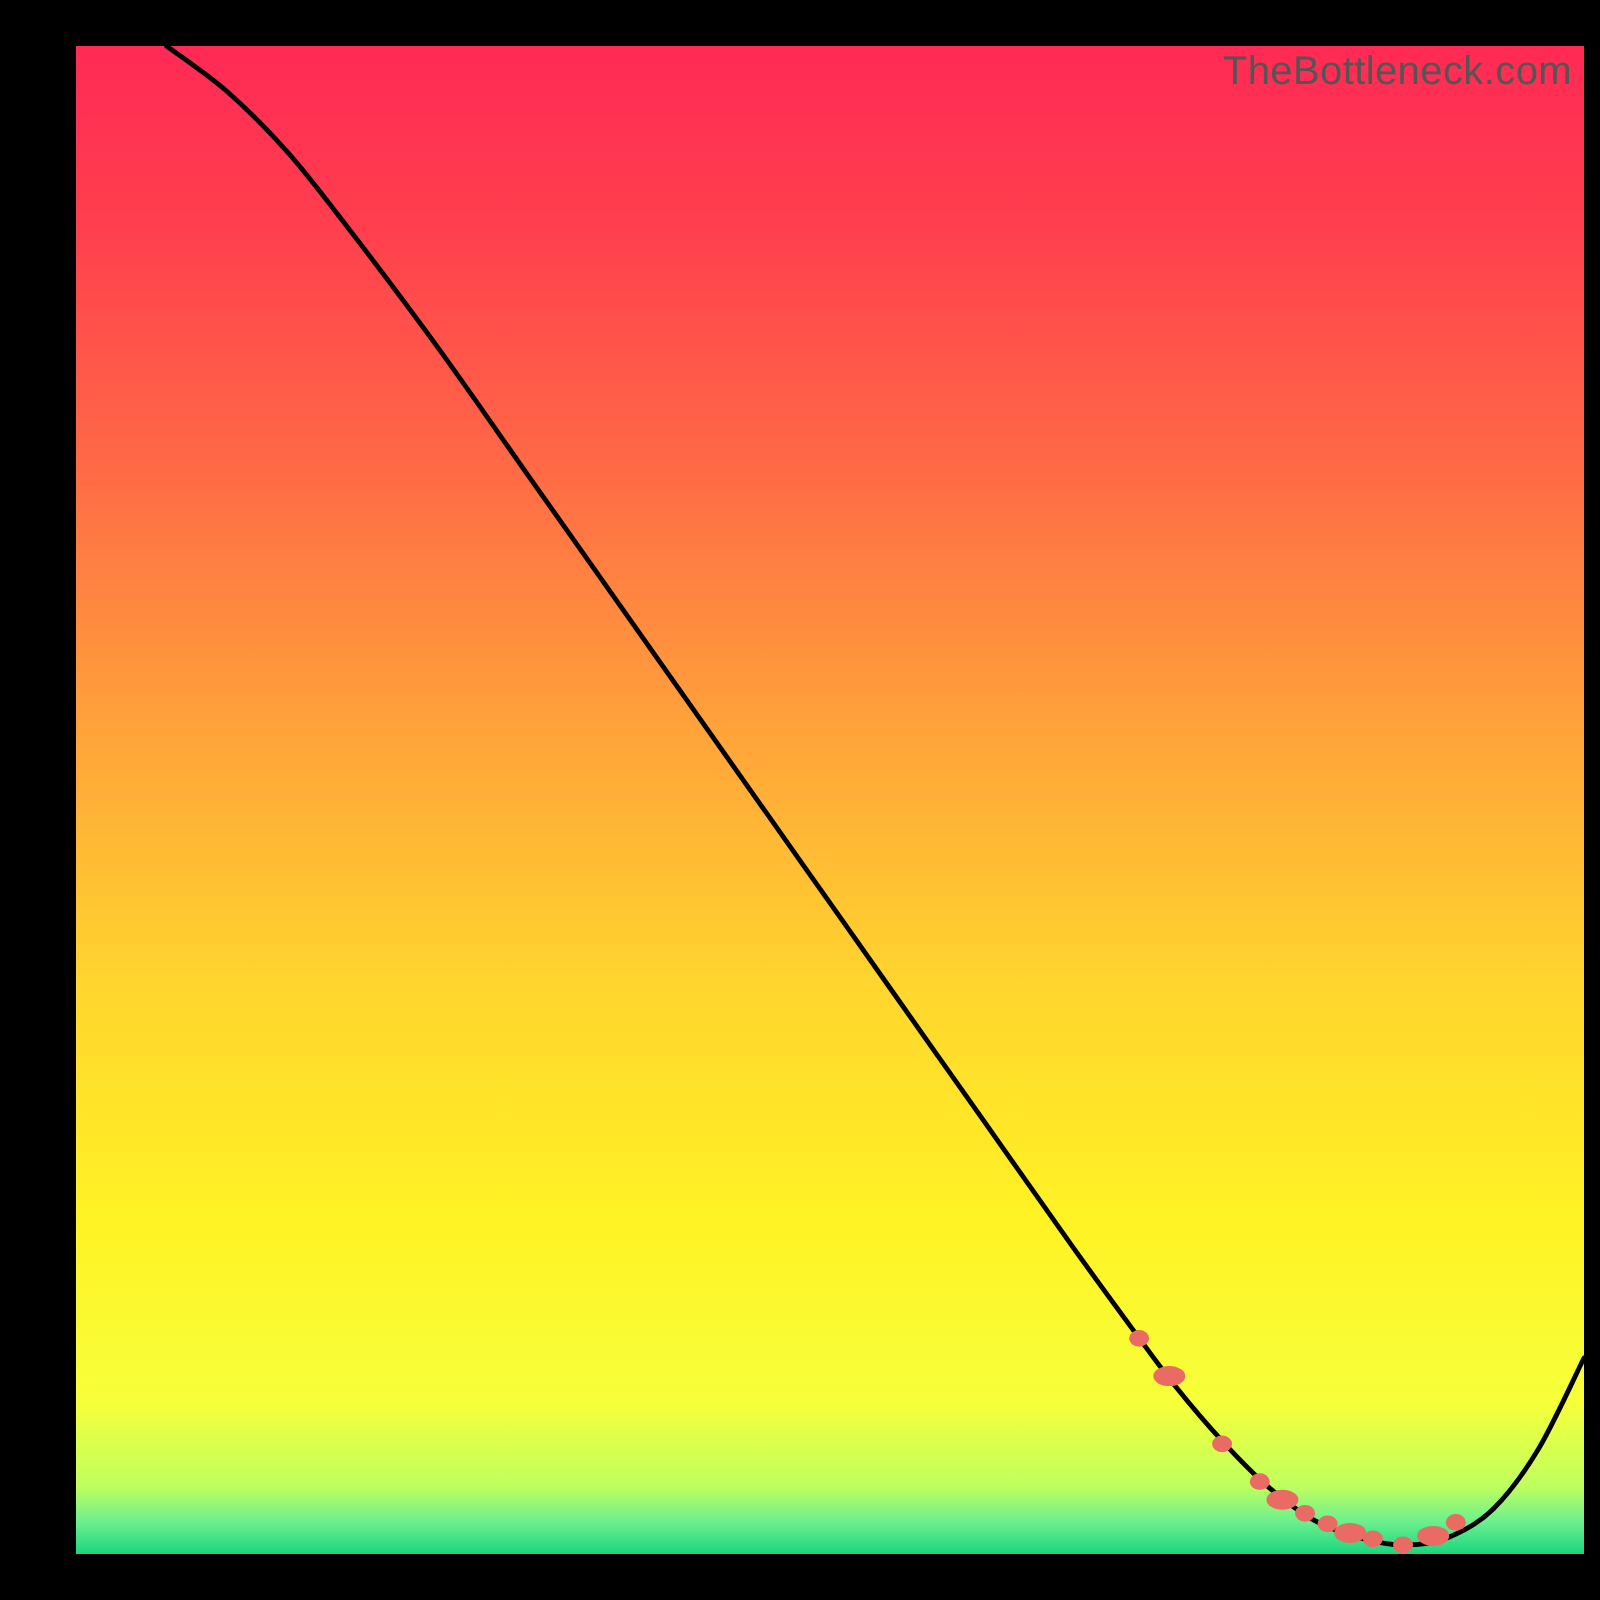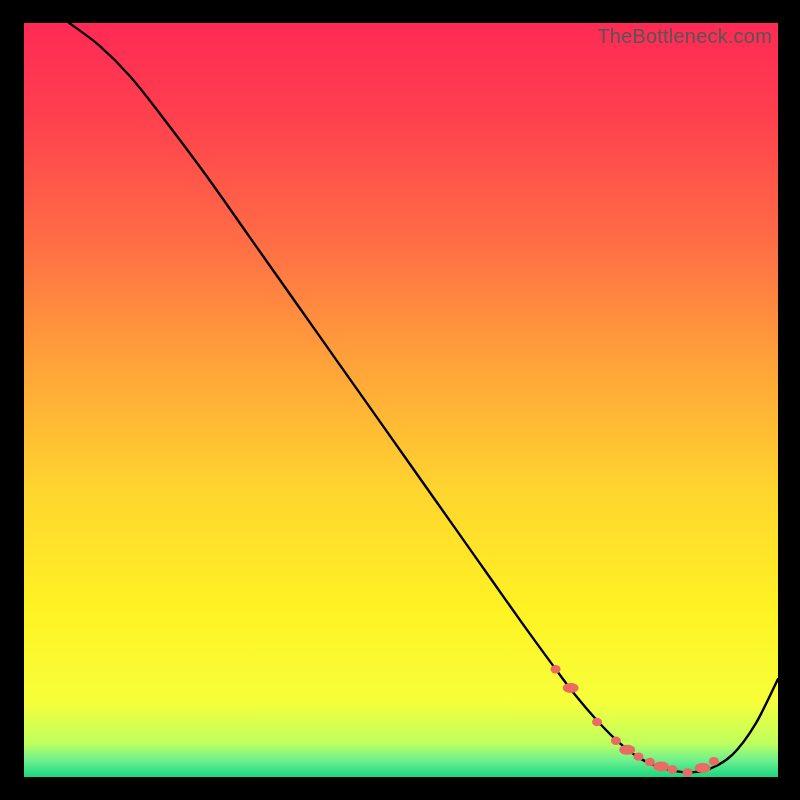--- a/index.html
+++ b/index.html
@@ -6,21 +6,21 @@
     margin: 0;
     padding: 0;
     width: 800px;
     height: 800px;
     background: #000;
     overflow: hidden;
     font-family: Arial, Helvetica, sans-serif;
   }
   .frame {
     position: absolute;
-    left: 24px;
+    left: 38px;
     top: 23px;
     width: 754px;
     height: 754px;
     background: #000;
   }
   .gradient {
     position: absolute;
     left: 0;
     top: 0;
     width: 754px;

